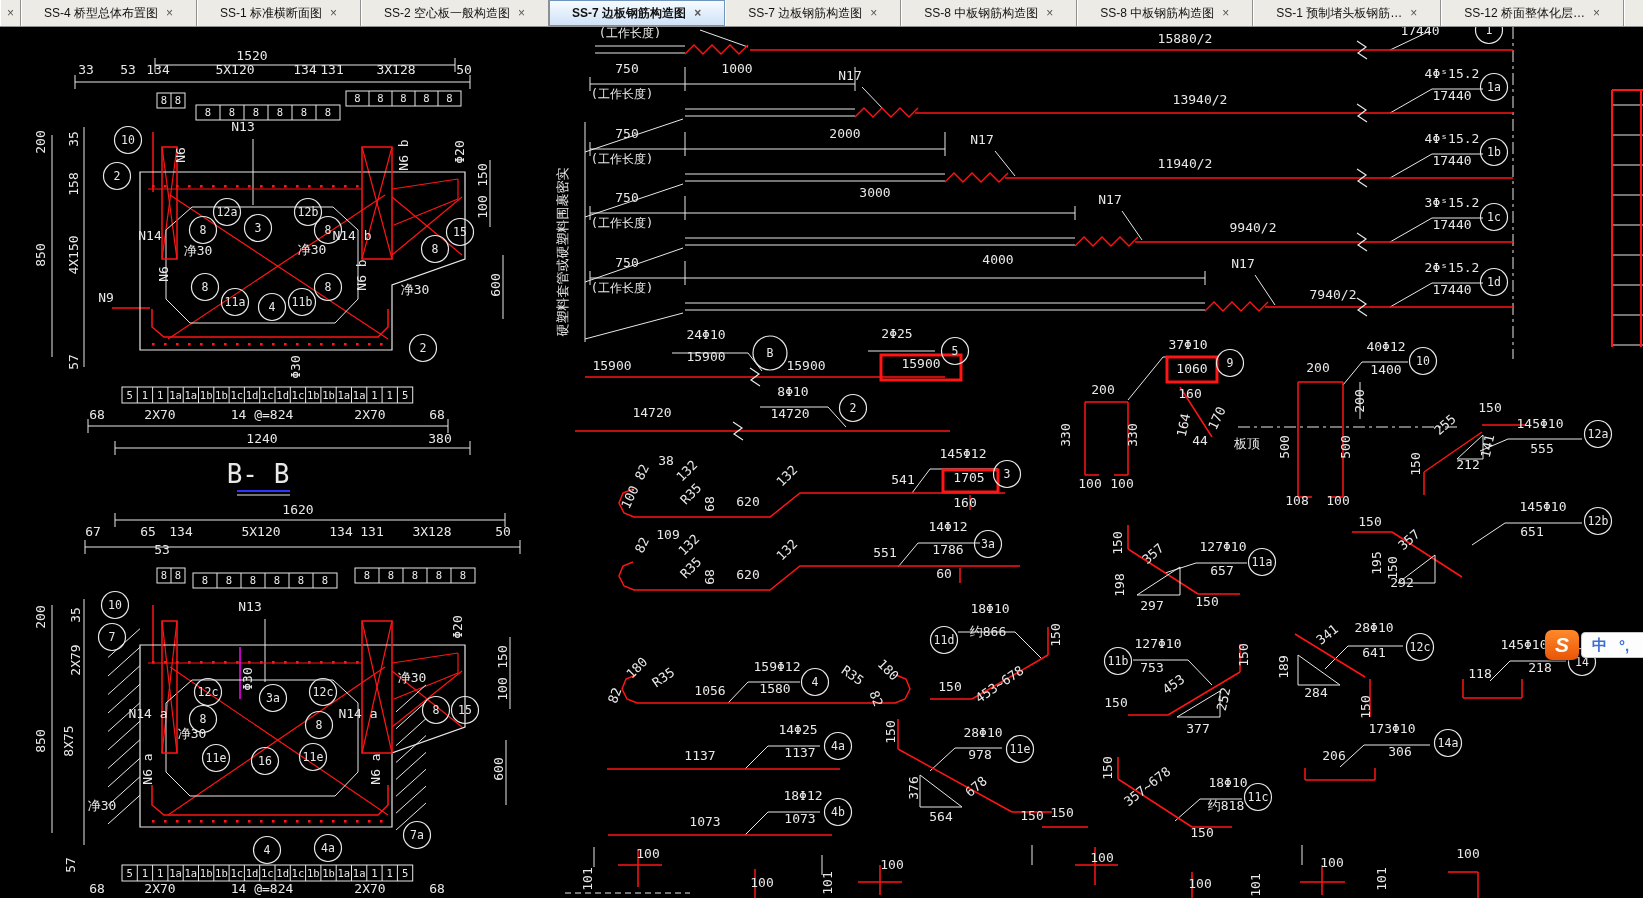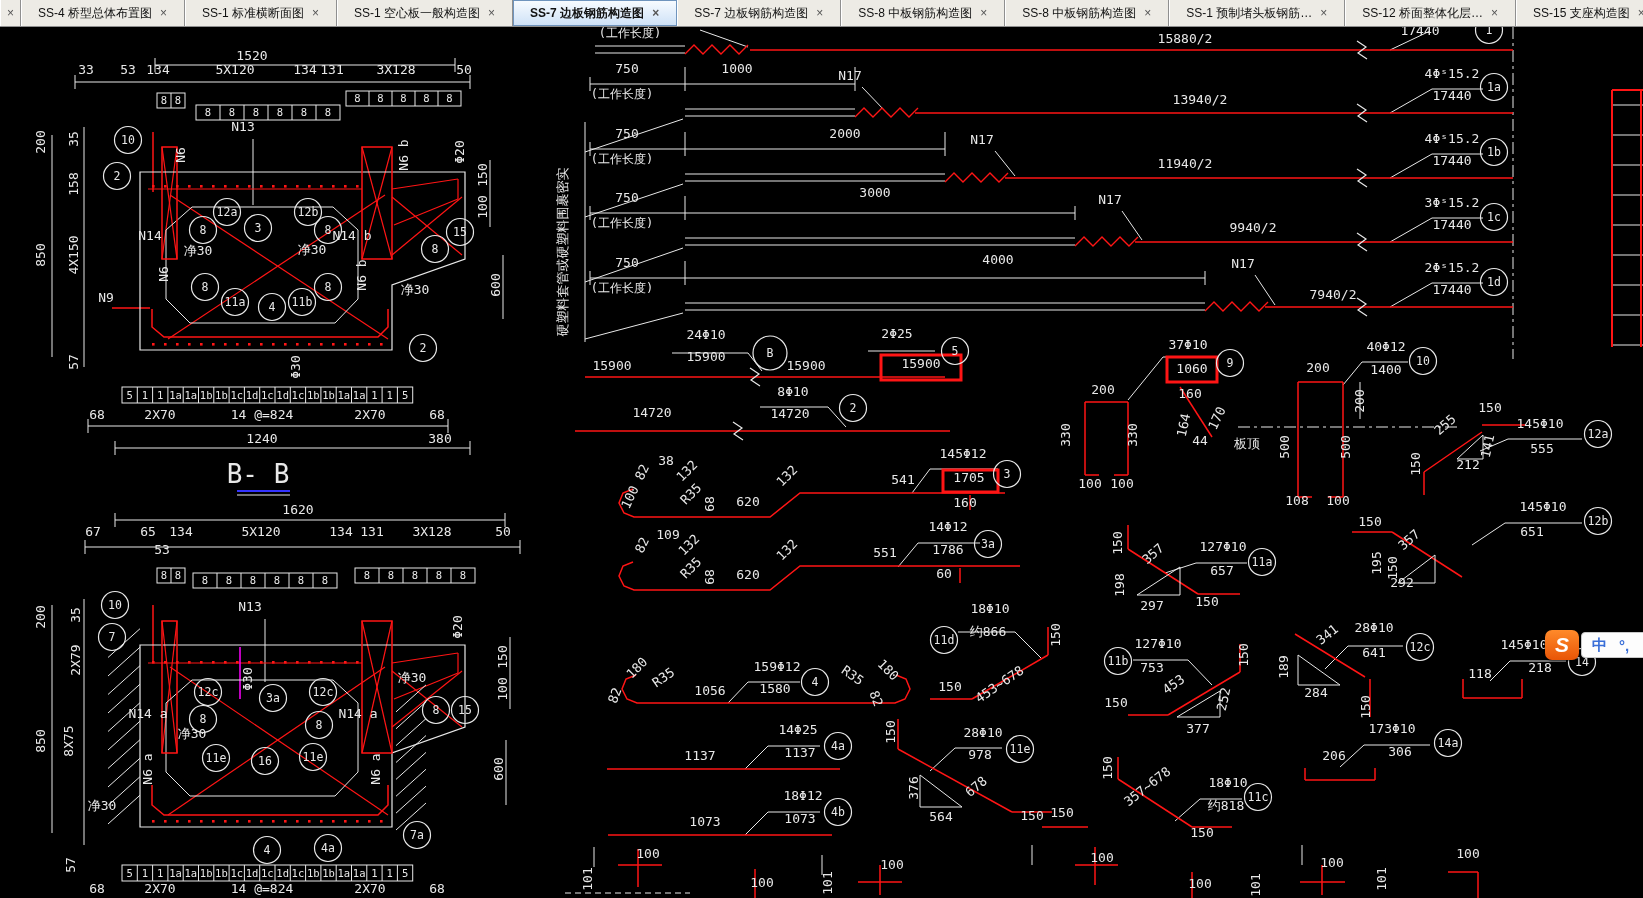--- a/index.html
+++ b/index.html
@@ -2,21 +2,21 @@
 <html><head>
 <meta charset="utf-8">
 <style>
   html,body{margin:0;padding:0;background:#000;}
   body{width:1643px;height:898px;overflow:hidden;position:relative;
        font-family:"Liberation Sans","DejaVu Sans",sans-serif;}
   
   #tabbar{position:absolute;left:0;top:0;width:1643px;height:27px;
           background:#d7d3cb;display:flex;align-items:stretch;overflow:hidden;
           border-bottom:1px solid #8f8f8f;box-sizing:border-box;}
-  .tab{display:flex;align-items:center;gap:7px;padding:0 16px;flex-shrink:0;
+  .tab{display:flex;align-items:center;gap:7px;padding:0 22px;flex-shrink:0;
        background:#edebe5;border-right:1px solid #8f8f8f;border-left:1px solid #ffffff;
        font-size:12px;color:#111;white-space:nowrap;cursor:default;box-sizing:border-box;}
   .tab.stub{padding:0 5px;}
   .tab.active{background:linear-gradient(#f7fbff,#cfe2f7);
        border:1px solid #6f94bd;font-weight:bold;}
   .tab .close{color:#555;font-size:12px;padding:0 1px;}
   
   #canvas-wrap{position:absolute;left:0;top:27px;width:1643px;height:871px;background:#000;}
   svg{display:block;}
   text{font-family:"DejaVu Sans Mono","Liberation Mono",monospace;}
@@ -39,21 +39,21 @@
     </div>
     <div class="tab">
       <span>SS-4 桥型总体布置图</span>
       <span class="close">×</span>
     </div>
     <div class="tab">
       <span>SS-1 标准横断面图</span>
       <span class="close">×</span>
     </div>
     <div class="tab">
-      <span>SS-1 空心板一般构造图</span>
+      <span>SS-2 空心板一般构造图</span>
       <span class="close">×</span>
     </div>
     <div class="tab active">
       <span>SS-7  边板钢筋构造图</span>
       <span class="close">×</span>
     </div>
     <div class="tab">
       <span>SS-7 边板钢筋构造图</span>
       <span class="close">×</span>
     </div>

